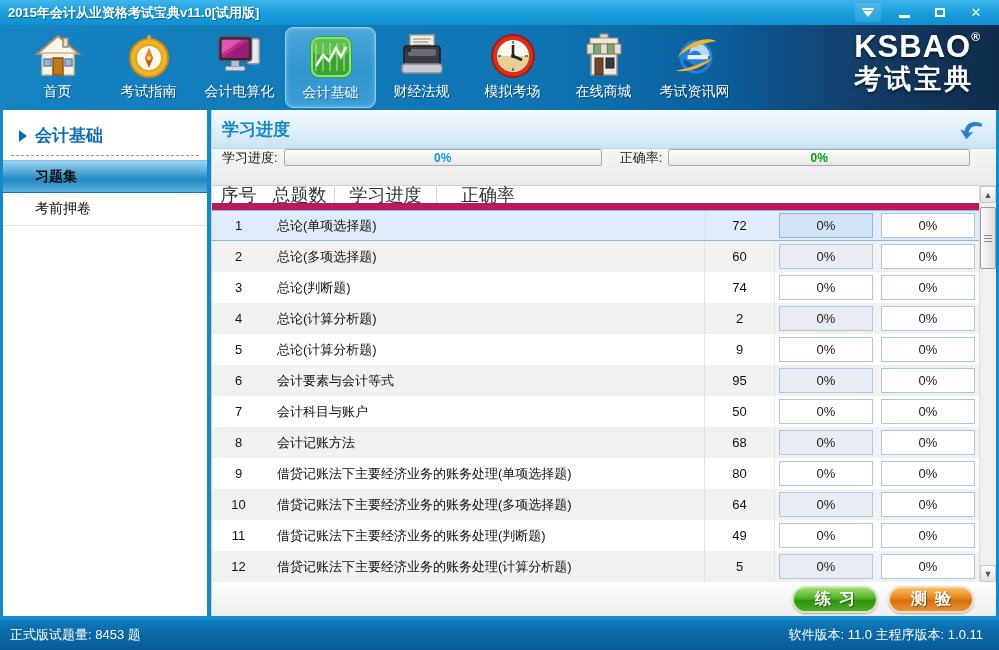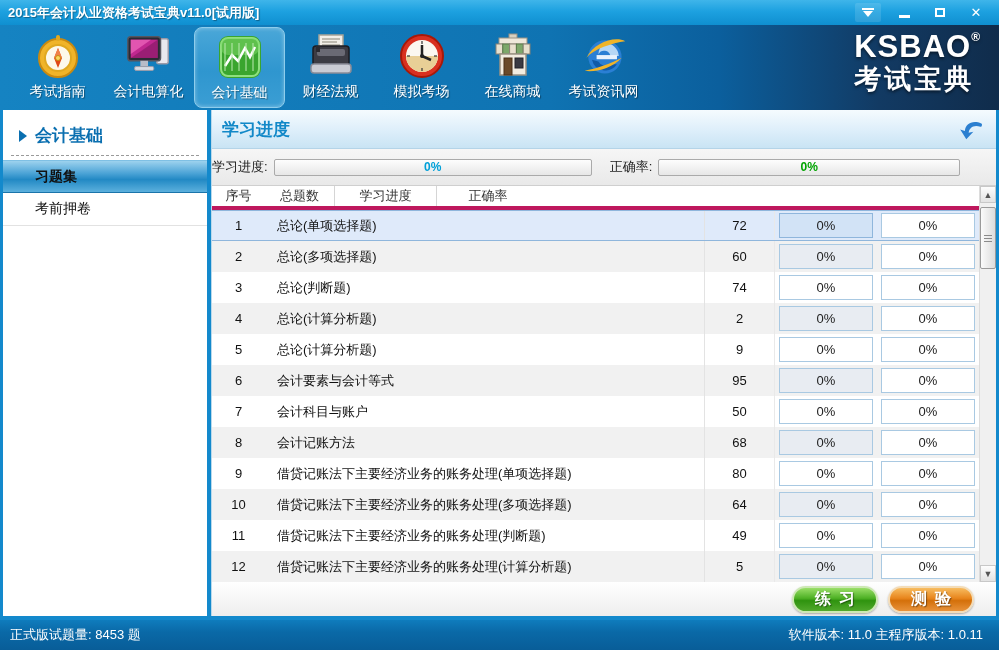--- a/index.html
+++ b/index.html
@@ -53,32 +53,32 @@
     border-top:1px solid #7fc0e4; border-bottom:1px solid #1a74aa; font-weight:bold; }
 
   
   .content { flex:1; display:flex; flex-direction:column; position:relative; background:#fff; border-left:1px solid #b9d9ec; }
   .content-header { height:39px; flex:none; background:linear-gradient(180deg,#f5fbfe 0%,#ddeefa 55%,#c9e4f4 100%);
     border-bottom:1px solid #b4d4e8; display:flex; align-items:center; justify-content:space-between; padding:0 10px; }
   .content-title { color:#1288c8; font-size:17px; font-weight:bold; }
   .back-arrow { width:30px; height:30px; cursor:pointer; }
 
   .progress-row { height:37px; flex:none; background:linear-gradient(180deg,#f6f6f6,#e9e9e9);
-    border-bottom:1px solid #cfcfcf; display:flex; align-items:center; }
+    border-bottom:1px solid #cfcfcf; display:flex; align-items:flex-start; padding-left:10px; }
   .p-label { font-size:13px; color:#222; margin-right:6px; white-space:nowrap; }
   .p-bar { height:17px; border:1px solid #aaa; border-radius:2px; background:linear-gradient(180deg,#fdfdfd,#e7e7e7);
     display:flex; align-items:center; justify-content:center; font-size:12px; font-weight:bold; }
   .p-bar.study { width:318px; color:#00a0d8; margin-right:18px; }
   .p-bar.accuracy { width:302px; color:#00a400; }
 
   
   .table-wrap { flex:1; position:relative; overflow:hidden; }
   .table-scroll-pad { margin-right:17px; }
-  .thead { height:24px; display:flex; align-items:center; border-bottom:4px solid #be185d; background:#fff;
-    font-size:13px; color:#333; }
+  .thead { height:24px; display:flex; align-items:center; border-bottom:7px solid #be185d; background:#fff;
+    font-size:18px; color:#333; }
   .trow { height:31px; display:flex; align-items:center; font-size:13px; color:#111; background:#fff; cursor:pointer; }
   .trow.even { background:#f1f1f1; }
   .trow.selected { background:#dfeafa; border-top:1px solid #8fb6dc; border-bottom:1px solid #8fb6dc; }
   .c-no { width:53px; flex:none; text-align:center; }
   .c-title { flex:1; padding-left:12px; border-right:1px solid #e3e3e3; align-self:stretch; display:flex; align-items:center; }
   .c-total { width:70px; flex:none; text-align:center; border-right:1px solid #e9e9e9; align-self:stretch;
     display:flex; align-items:center; justify-content:center; }
   .c-progress,.c-accuracy { width:102px; flex:none; display:flex; align-items:center; justify-content:center; }
   .thead .c-title { border-right:1px solid #d5d5d5; }
   .thead .c-total { border-right:1px solid #d5d5d5; }
@@ -137,20 +137,33 @@
           <span>✕</span>
         </div>
     </div>
   </div>
 
   <div class="navbar">
     <div class="nav-items">
         <div class="nav-item">
           <span class="nav-icon">
             <svg width="48" height="48" viewBox="0 0 48 48">
+              <polygon points="24,4 45,22 3,22" fill="#fdf6ec" stroke="#b98a5a" stroke-width="2"></polygon>
+              <rect x="8" y="21" width="32" height="22" fill="#faf3e6" stroke="#c9b79b" stroke-width="1.5"></rect>
+              <rect x="19" y="26" width="10" height="17" fill="#c07818" stroke="#8a5510" stroke-width="1.5"></rect>
+              <rect x="10" y="27" width="7" height="7" fill="#8fb8d8" stroke="#6a89a5" stroke-width="1.5"></rect>
+              <rect x="31" y="27" width="7" height="7" fill="#8fb8d8" stroke="#6a89a5" stroke-width="1.5"></rect>
+              <rect x="29" y="6" width="5" height="9" fill="#e8e0d2" stroke="#9a8a76" stroke-width="1.5"></rect>
+            </svg>
+          </span>
+          <span class="nav-label">首页</span>
+        </div>
+        <div class="nav-item">
+          <span class="nav-icon">
+            <svg width="48" height="48" viewBox="0 0 48 48">
               <circle cx="24" cy="26" r="19" fill="#f0b429" stroke="#c98a10" stroke-width="2"></circle>
               <circle cx="24" cy="26" r="13" fill="#fdf8ea" stroke="#e0a820" stroke-width="2"></circle>
               <rect x="22" y="3" width="4" height="6" rx="2" fill="#e0a820"></rect>
               <polygon points="24,16 28,26 24,36 20,26" fill="#e04818"></polygon>
               <polygon points="24,16 28,26 20,26" fill="#f08048"></polygon>
               <circle cx="24" cy="26" r="2.5" fill="#f8d860" stroke="#c98a10"></circle>
             </svg>
           </span>
           <span class="nav-label">考试指南</span>
         </div>

